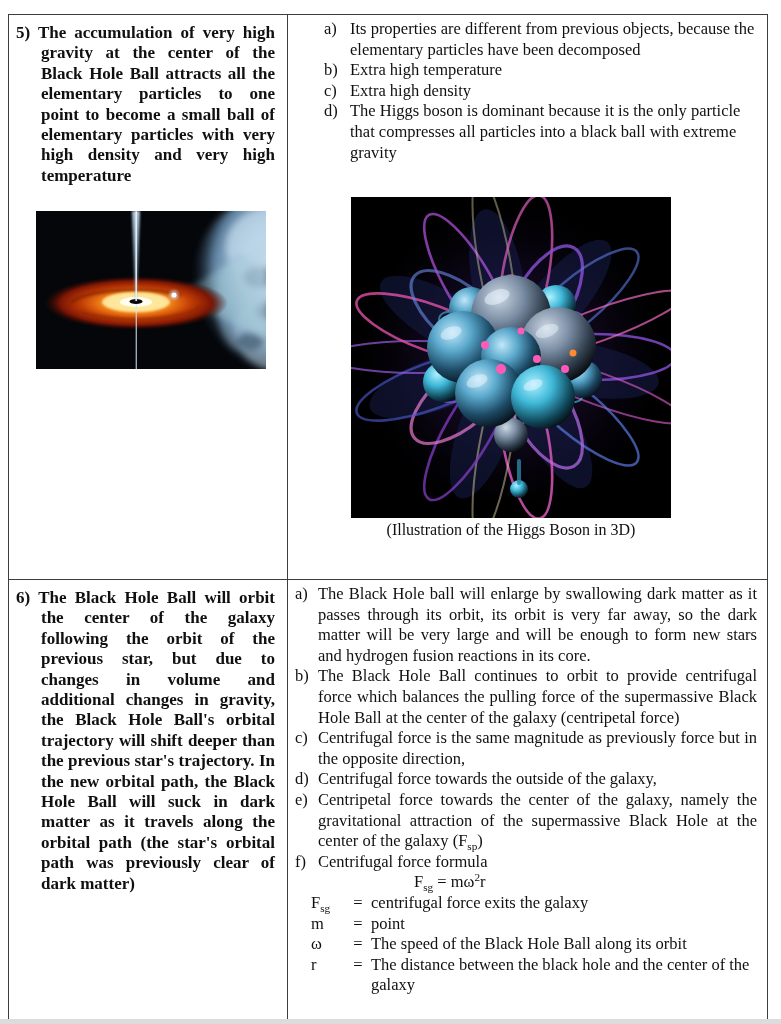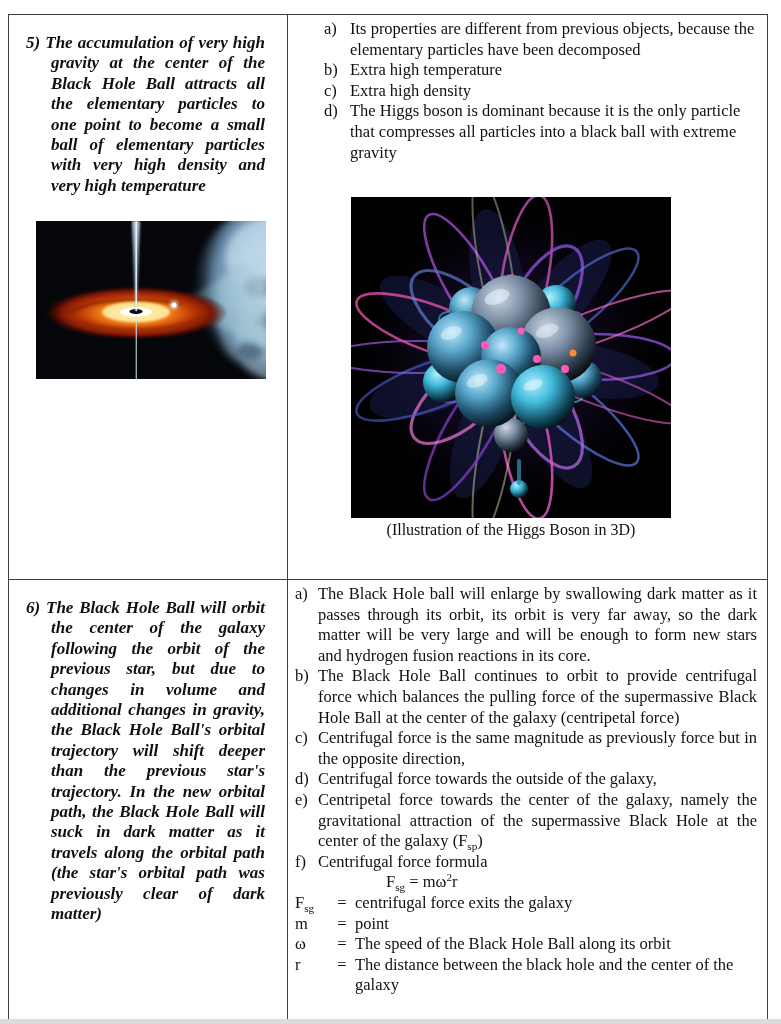--- a/index.html
+++ b/index.html
@@ -13,39 +13,39 @@
     position:absolute;left:8px;top:14px;
     width:759px;border-collapse:collapse;table-layout:fixed;
   }
   .doc-table td{
     border:1.5px solid #3d3d3d;vertical-align:top;background:#ffffff;
   }
   .cell{font-size:16.5px;line-height:20.6px;}
   .cell.left{padding:4px 8px 4px 3px;}
   .cell.right{padding:4px 10px 4px 7px;}
   .numbered{
-    margin:14px;font-weight:bold;text-align:justify;
+    margin:4px;font-weight:bold;text-align:justify;
     font-size:17px;line-height:20.4px;
-    padding-left:25px;text-indent:-25px;font-style:italic;
+    padding-left:25px;text-indent:-25px;
   }
   .olist{margin:0;}
   .olist.indent-lg{margin-left:29px;}
   .oitem{display:flex;align-items:flex-start;}
   .omarker{flex:0 0 26px;}
   .indent-sm .omarker{flex:0 0 23px;}
   .itext{flex:1;}
   .just{text-align:justify;font-family:Liberation Serif, serif;}
   sub,sup{line-height:0;font-size:68%;}
   figure{margin:0;padding:0;}
   .fig-bh{margin:25px 0 0 24px;width:230px;}
   .fig-higgs{margin:34px 16px 0 56px;width:320px;}
   .fig-bh svg,.fig-higgs svg{display:block;}
   .caption{margin-top:2px;text-align:center;font-size:16px;line-height:20px;}
-  .formula-line{margin-left:91px;white-space:nowrap;}
-  .defs{margin-left:0;}
+  .formula-line{margin-left:119px;white-space:nowrap;}
+  .defs{margin-left:16px;}
   .def-row{display:grid;grid-template-columns:34px 22px 1fr;column-gap:2px;}
   .def-term{white-space:nowrap;}
   .def-eq{text-align:center;}
   .scan-edge{position:absolute;left:0;right:0;bottom:0;height:5px;background:#dcdcdc;}
 </style>
 </head>
 <body>
 
 <div class="page">
   <table class="doc-table">

